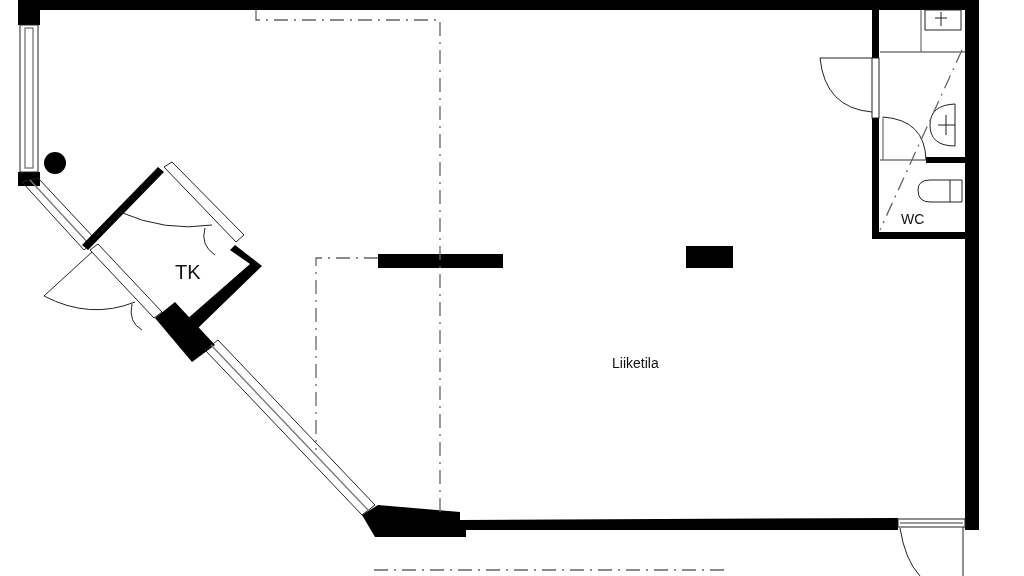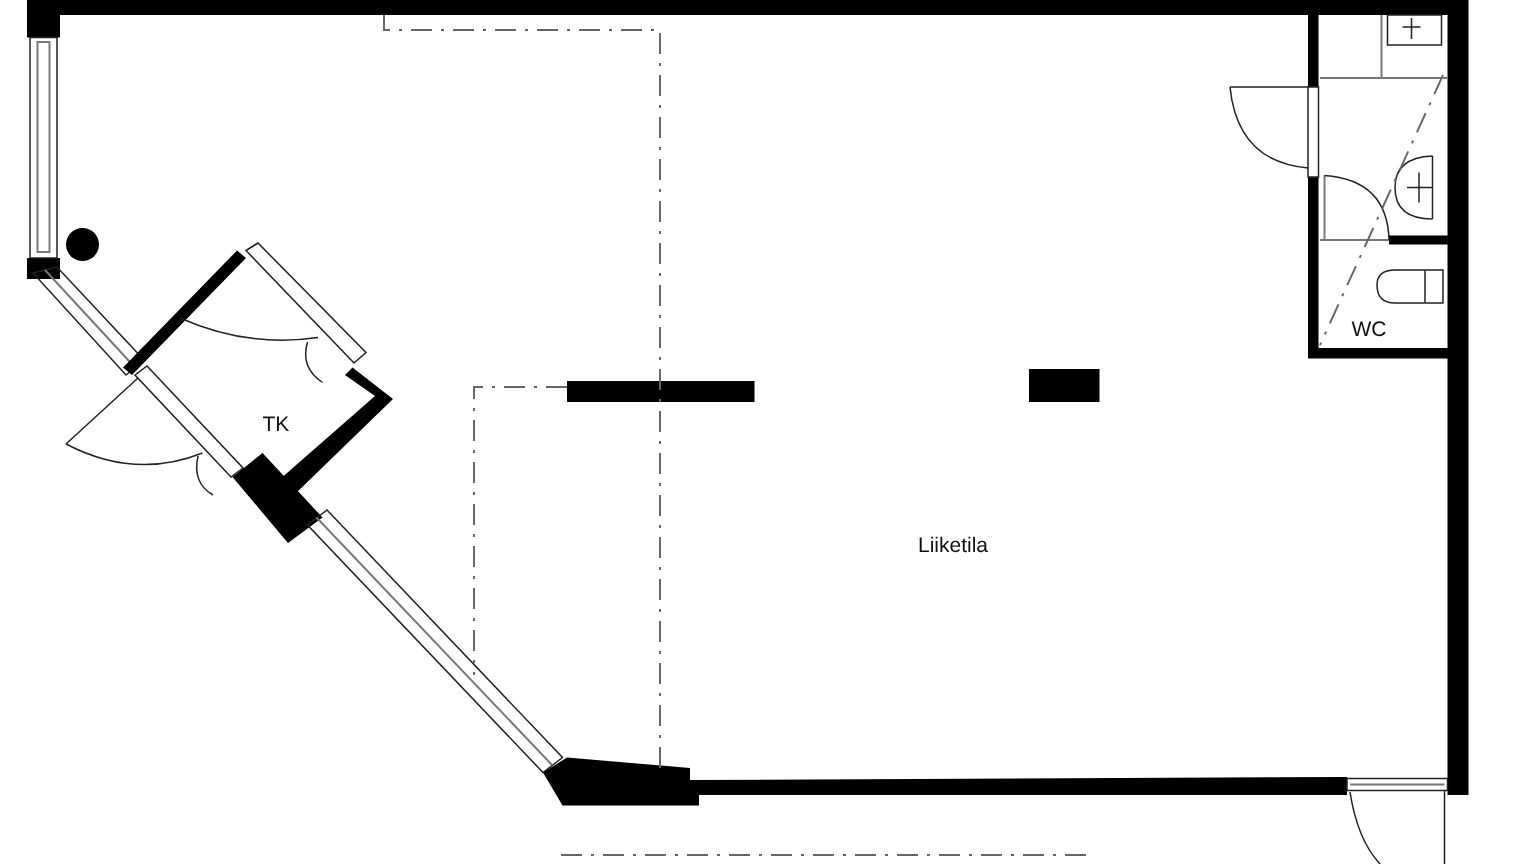--- a/index.html
+++ b/index.html
@@ -98,14 +98,14 @@
   <rect class="wall" x="686" y="246" width="47" height="22"></rect>
 
   <g>
     <polyline points="256,10 256,20 440,20 440,512" class="dash"></polyline>
     <polyline points="378,258 316,258 316,450" class="dash"></polyline>
     <line x1="374" y1="570" x2="725" y2="570" class="dash"></line>
   </g>
 </svg>
 
 <div class="label" style="left:612px; top:355px; font-size:14px;">Liiketila</div>
-<div class="label" style="left:175px; top:274px; font-size:14px;">TK</div>
+<div class="label" style="left:175px; top:261px; font-size:20px;">TK</div>
 <div class="label" style="left:882px; top:211px; font-size:14px;margin-left:19px;">WC</div>
 
 </body></html>

